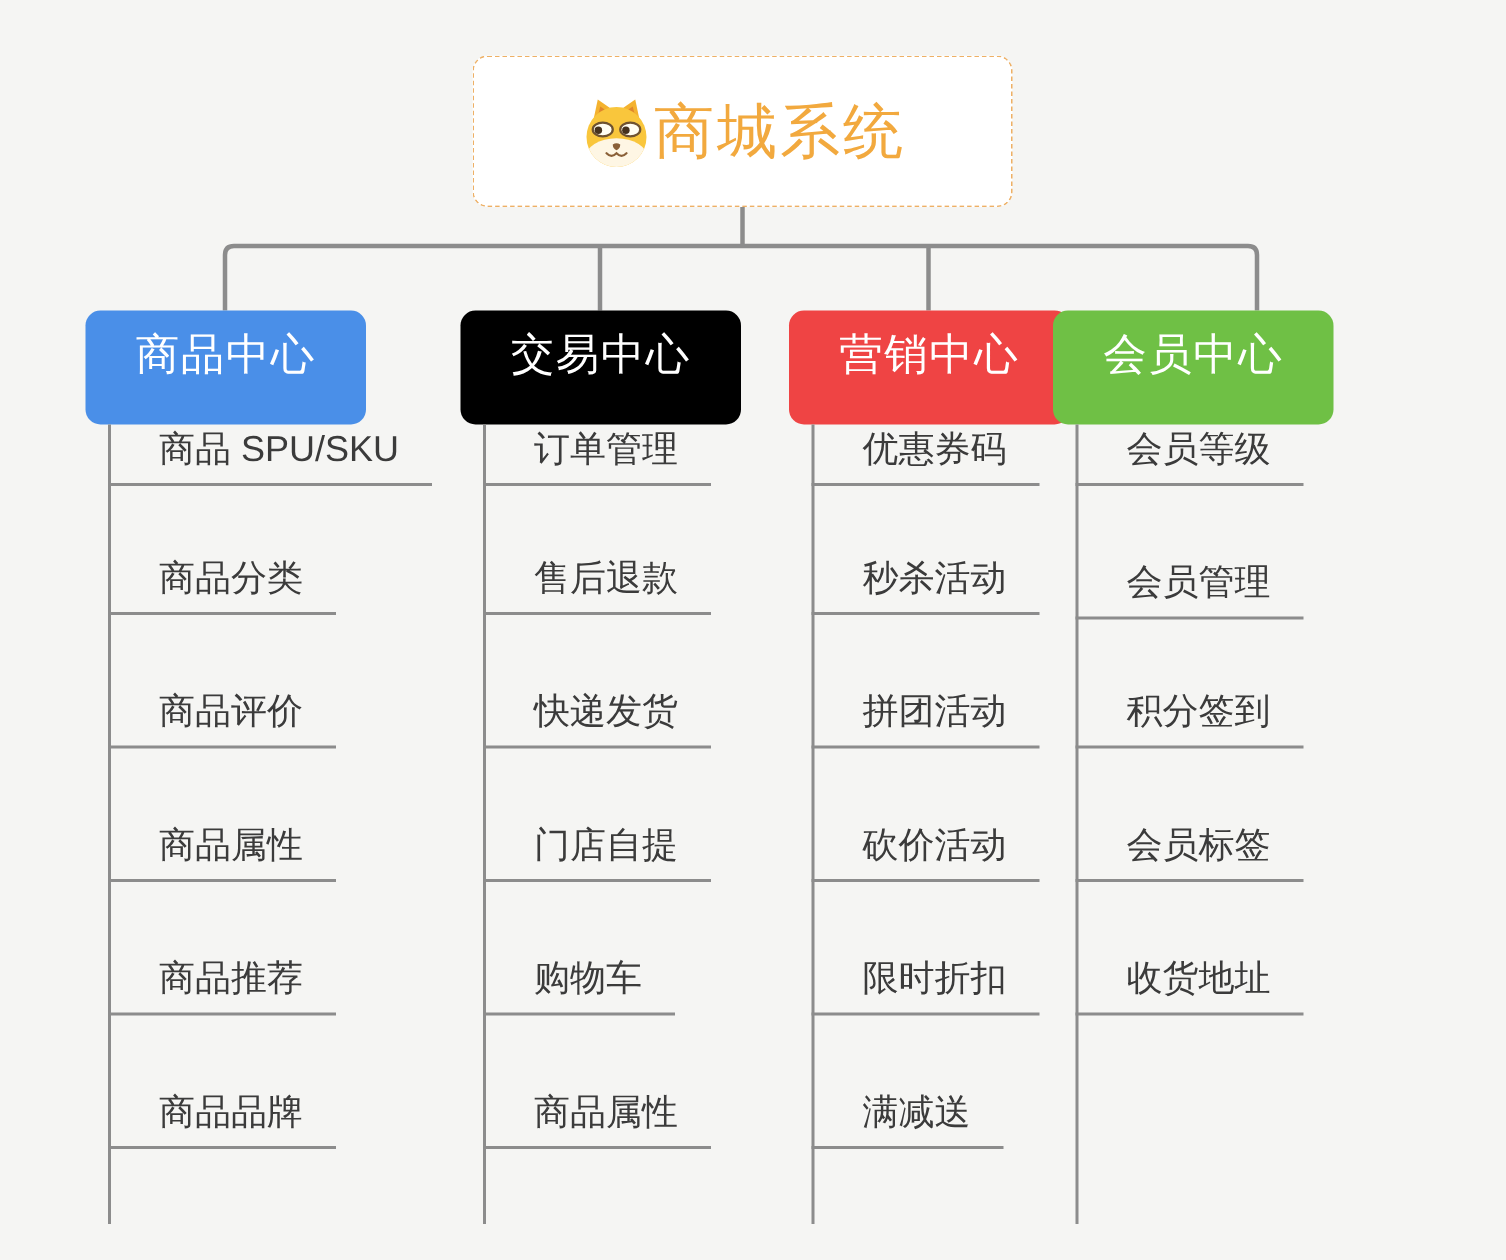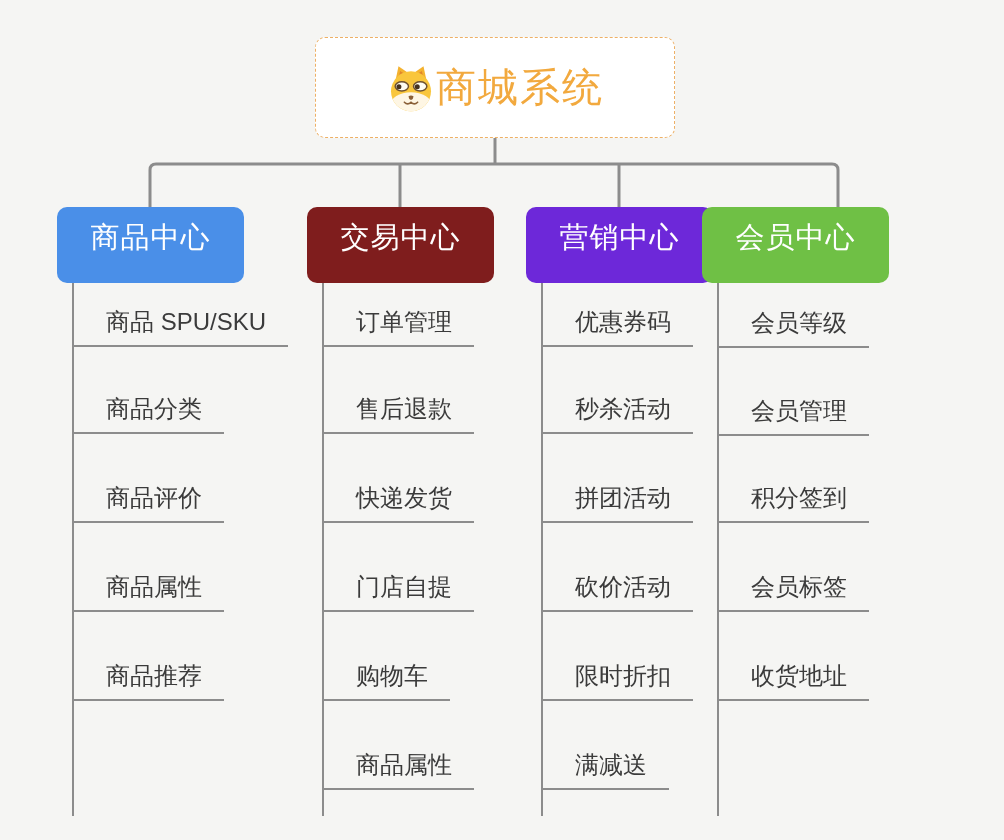--- a/index.html
+++ b/index.html
@@ -33,21 +33,21 @@
   .branch-box{
     width:187px;height:76px;line-height:61px;border-radius:10px;
     text-align:center;color:#ffffff;font-size:29px;letter-spacing:1px;
     cursor:default;
   }
   .branch-items{position:relative;margin-left:15px;}
   .spine{
     position:absolute;left:0;top:0;width:2px;height:533px;
     background:var(--line);
   }
-  .item{height:89px;display:flex;align-items:center;}
+  .item{height:89px;display:flex;align-items:flex-start;}
   .item.first{height:86px;}
   .item-label{
     display:inline-block;white-space:nowrap;
     padding:0 22px 7px 34px;
     border-bottom:2px solid var(--line);
     font-size:24px;color:var(--item-color);
   }
 </style>
 </head>
 <body>
@@ -97,24 +97,27 @@
           </div>
           <div class="item">
             <span class="item-label">商品评价</span>
           </div>
           <div class="item">
             <span class="item-label">商品属性</span>
           </div>
           <div class="item">
             <span class="item-label">商品推荐</span>
           </div>
+          <div class="item">
+            <span class="item-label">商品品牌</span>
+          </div>
         </div>
       </div>
       <div class="branch">
-        <div class="branch-box" style="background: #7f1d1d;">交易中心</div>
+        <div class="branch-box" style="background: #000000;">交易中心</div>
         <div class="branch-items">
           <div class="spine"></div>
           <div class="item first">
             <span class="item-label">订单管理</span>
           </div>
           <div class="item">
             <span class="item-label">售后退款</span>
           </div>
           <div class="item">
             <span class="item-label">快递发货</span>
@@ -124,21 +127,21 @@
           </div>
           <div class="item">
             <span class="item-label">购物车</span>
           </div>
           <div class="item">
             <span class="item-label">商品属性</span>
           </div>
         </div>
       </div>
       <div class="branch">
-        <div class="branch-box" style="background: #6d28d9;">营销中心</div>
+        <div class="branch-box" style="background: #ef4444;">营销中心</div>
         <div class="branch-items">
           <div class="spine"></div>
           <div class="item first">
             <span class="item-label">优惠券码</span>
           </div>
           <div class="item">
             <span class="item-label">秒杀活动</span>
           </div>
           <div class="item">
             <span class="item-label">拼团活动</span>

